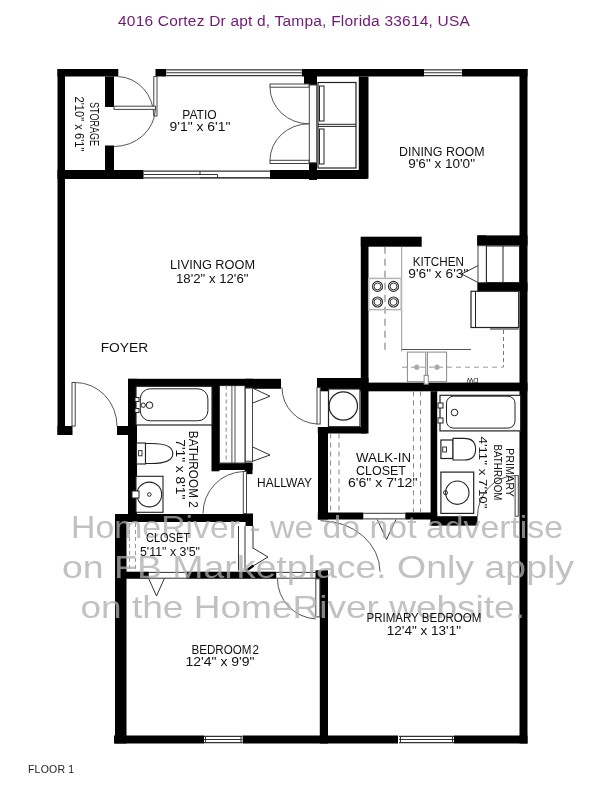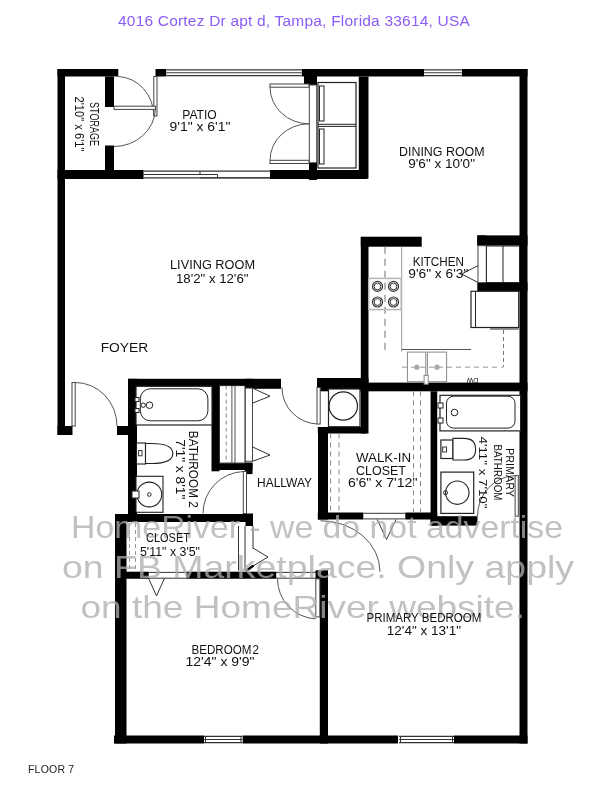--- a/index.html
+++ b/index.html
@@ -1,18 +1,18 @@
 <!DOCTYPE html>
 <html><head>
 <meta charset="utf-8">
 <style>
 html,body{margin:0;padding:0;background:#fff;width:600px;height:800px;overflow:hidden}
 *{font-family:"Liberation Sans",sans-serif;-webkit-font-smoothing:antialiased}
 svg,div{transform:translateZ(0)}
-.title{position:absolute;top:12px;left:0;width:588px;text-align:center;font-size:15.5px;color:#8b5cf6;letter-spacing:0.2px}
+.title{position:absolute;top:12px;left:0;width:588px;text-align:center;font-size:15.5px;color:#701a75;letter-spacing:0.2px}
 .floor{position:absolute;left:28px;top:763px;font-size:10.5px;color:#222;letter-spacing:0.2px}
 svg{position:absolute;left:0;top:0}
 </style>
 </head>
 <body>
 <div class="title">4016 Cortez Dr apt d, Tampa, Florida 33614, USA</div>
 <svg width="600" height="800" viewBox="0 0 600 800">
 <rect x="57.5" y="69" width="60.8" height="7.5" fill="#000"></rect>
 <rect x="155.5" y="69" width="11" height="7.5" fill="#000"></rect>
 <rect x="301.5" y="69" width="122.5" height="7.5" fill="#000"></rect>
@@ -217,13 +217,13 @@
         <text font-size="12" text-anchor="middle" fill="#111"><tspan x="87" y="121.5" textLength="44" lengthAdjust="spacingAndGlyphs">STORAGE</tspan><tspan x="87" y="136.5" textLength="55" lengthAdjust="spacingAndGlyphs">2'10" x 6'1"</tspan></text>
       </g>
 <g transform="rotate(90 190 469.3)">
         <text font-size="12" text-anchor="middle" fill="#111"><tspan x="190" y="470.2" textLength="77" lengthAdjust="spacingAndGlyphs">BATHROOM 2</tspan><tspan x="190" y="483.8" textLength="60" lengthAdjust="spacingAndGlyphs">7'1" x 8'1"</tspan></text>
       </g>
 <g transform="rotate(90 492 472.5)">
         <text font-size="11.5" text-anchor="middle" fill="#111"><tspan x="492" y="459" textLength="49" lengthAdjust="spacingAndGlyphs">PRIMARY</tspan><tspan x="492" y="471" textLength="56" lengthAdjust="spacingAndGlyphs">BATHROOM</tspan><tspan x="492" y="486" textLength="72" lengthAdjust="spacingAndGlyphs">4'11" x 7'10"</tspan></text>
       </g>
 </g>
 </svg>
-<div class="floor">FLOOR 7</div>
+<div class="floor">FLOOR 1</div>
 
 </body></html>

